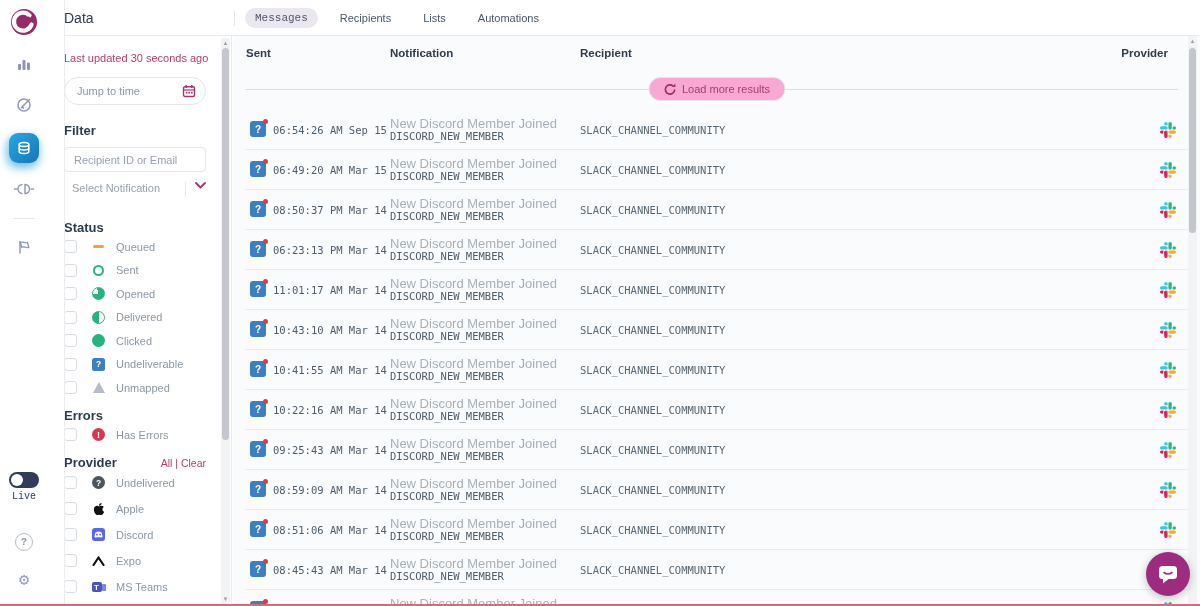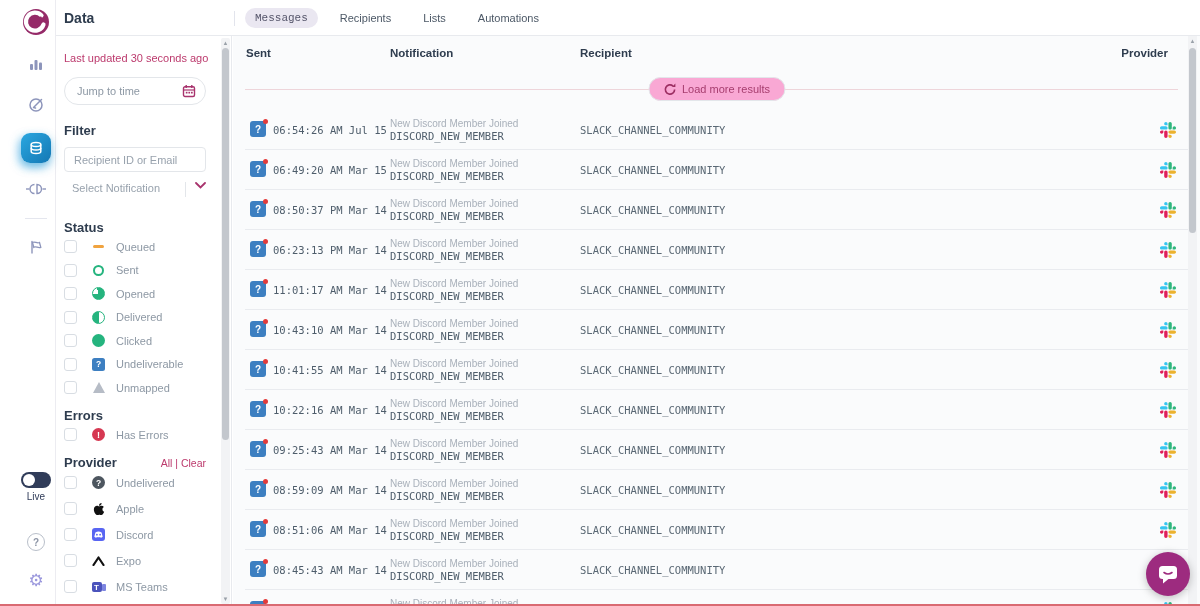--- a/index.html
+++ b/index.html
@@ -1,22 +1,22 @@
 <!DOCTYPE html>
 <html><head>
 <meta charset="utf-8">
 <style>
   * { margin:0; padding:0; box-sizing:border-box; }
   html,body { width:1200px; height:606px; overflow:hidden; background:#fff;
     font-family:"Liberation Sans", sans-serif; -webkit-font-smoothing:antialiased; }
   .mono { font-family:"DejaVu Sans Mono", monospace; }
 
   
-  .rail { position:absolute; left:12px; top:0; width:44px; height:606px; background:#fff;
-    border-right:1px solid #ececf1; z-index:20; }
+  .rail { position:absolute; left:0; top:0; width:65px; height:606px; background:#fff;
+    border-right:1px solid #ececf1; z-index:20;font-family:Liberation Mono, monospace; }
   .rail-logo { position:absolute; left:10px; top:8px; width:28px; height:28px; cursor:pointer; }
   .rail-btn { position:absolute; left:0; width:48px; height:30px; display:flex;
     align-items:center; justify-content:center; cursor:pointer; }
   .rail-divider { position:absolute; left:13px; width:22px; height:1px; background:#e4e6ee; }
   .data-tile { width:30px; height:30px; border-radius:9px;
     background:linear-gradient(135deg,#2aa7e0,#1478b4);
     box-shadow:0 4px 10px rgba(41,150,204,.5), -3px 4px 8px rgba(120,200,245,.55);
     display:flex; align-items:center; justify-content:center; }
   .live-wrap { position:absolute; left:0; top:472px; width:48px; text-align:center; }
   .toggle { width:30px; height:16px; border-radius:8px; background:#303c59; margin:0 auto;
@@ -25,21 +25,21 @@
     border-radius:50%; background:#fff; }
   .live-label { font-size:10px; color:#303c59; margin-top:3px; }
   .help-circle { width:18px; height:18px; border-radius:50%; border:1.5px solid #b9bfca;
     color:#8d95a6; font-size:10px; font-weight:bold; display:flex; align-items:center;
     justify-content:center; }
   .gear { font-size:17px; color:#9b98dd; line-height:1; }
 
   
   .topbar { position:absolute; left:48px; right:0; top:0; height:36px; background:#fff;
     border-bottom:1px solid #e8eaee; z-index:10; }
-  .page-title { position:absolute; left:16px; top:10px; font-size:14px; font-weight:700;
+  .page-title { position:absolute; left:16px; top:10px; font-size:14px; font-weight:400;
     color:#2e3c4e; }
   .tabs { position:absolute; left:186px; top:0; height:36px; display:flex; align-items:center; }
   .tabs-divider { width:1px; height:15px; background:#e2e4ec; margin-right:10px; }
   .tab { font-size:11px; color:#4c5866; padding:4px 10px; border-radius:11px; cursor:pointer;
     margin-right:12px; white-space:nowrap; }
   .tab.active { background:#eae7f1; color:#56566b;font-family:Liberation Mono, monospace; }
 
   
   .sidebar { position:absolute; left:48px; top:36px; width:184px; bottom:0; background:#fff;
     border-right:1px solid #e8eaee; overflow:hidden; z-index:5; }
@@ -120,21 +120,21 @@
   .rows { position:relative; }
   .row { position:relative; height:40px; margin:0 10px 0 12px; border-bottom:1px solid #e9ebef; }
   .msg-icon { position:absolute; left:5px; top:11px; width:16px; height:16px;
     border-radius:3px; background:#3d7fc1; color:#fff; font-size:10px; font-weight:bold;
     display:flex; align-items:center; justify-content:center; cursor:pointer; }
   .msg-icon .errdot { position:absolute; right:-2px; top:-2px; width:5px; height:5px;
     border-radius:50%; background:#e23b3b; }
   .c-sent { position:absolute; left:28px; top:50%; transform:translateY(-50%);
     font-size:10.5px; color:#4e5d6b; }
   .c-notif { position:absolute; left:145px; top:7px; line-height:13px; }
-  .c-notif .n-title { font-size:10px; color:#a8b0ba; }
+  .c-notif .n-title { font-size:13px; color:#a8b0ba; }
   .c-notif .n-id { font-size:10.5px; color:#4e5d6b; }
   .c-recip { position:absolute; left:335px; top:50%; transform:translateY(-50%);
     font-size:10.5px; color:#5a6874; }
   .c-prov { position:absolute; right:14px; top:12px; width:16px; height:16px; cursor:pointer; }
 
   .main-scroll { position:absolute; top:0; right:3px; bottom:2px; width:9px;
     background:#f2f3f5; z-index:8; }
   .main-scroll .thumb { position:absolute; left:1px; right:1px; top:12px; height:185px;
     border-radius:4px; background:#c3c7cd; }
 
@@ -404,21 +404,21 @@
       <span>Load more results</span>
     </div>
   </div>
 
   <div class="rows">
   <div class="row">
     <span class="msg-icon">
       <span>?</span>
       <span class="errdot"></span>
     </span>
-    <span class="c-sent mono">06:54:26 AM Jul 15</span>
+    <span class="c-sent mono">06:54:26 AM Sep 15</span>
     <span class="c-notif">
       <div class="n-title">New Discord Member Joined</div>
       <div class="n-id mono">DISCORD_NEW_MEMBER</div>
     </span>
     <span class="c-recip mono">SLACK_CHANNEL_COMMUNITY</span>
     <span class="c-prov">
       <svg width="16" height="16" viewBox="0 0 122.8 122.8">
         <path d="M25.8 77.6c0 7.1-5.8 12.9-12.9 12.9S0 84.7 0 77.6s5.8-12.9 12.9-12.9h12.9v12.9zM32.3 77.6c0-7.1 5.8-12.9 12.9-12.9s12.9 5.8 12.9 12.9v32.3c0 7.1-5.8 12.9-12.9 12.9s-12.9-5.8-12.9-12.9V77.6z" fill="#E01E5A"></path>
         <path d="M45.2 25.8c-7.1 0-12.9-5.8-12.9-12.9S38.1 0 45.2 0s12.9 5.8 12.9 12.9v12.9H45.2zM45.2 32.3c7.1 0 12.9 5.8 12.9 12.9s-5.8 12.9-12.9 12.9H12.9C5.8 58.1 0 52.3 0 45.2s5.8-12.9 12.9-12.9h32.3z" fill="#36C5F0"></path>
         <path d="M97 45.2c0-7.1 5.8-12.9 12.9-12.9s12.9 5.8 12.9 12.9-5.8 12.9-12.9 12.9H97V45.2zM90.5 45.2c0 7.1-5.8 12.9-12.9 12.9s-12.9-5.8-12.9-12.9V12.9C64.7 5.8 70.5 0 77.6 0s12.9 5.8 12.9 12.9v32.3z" fill="#2EB67D"></path>

